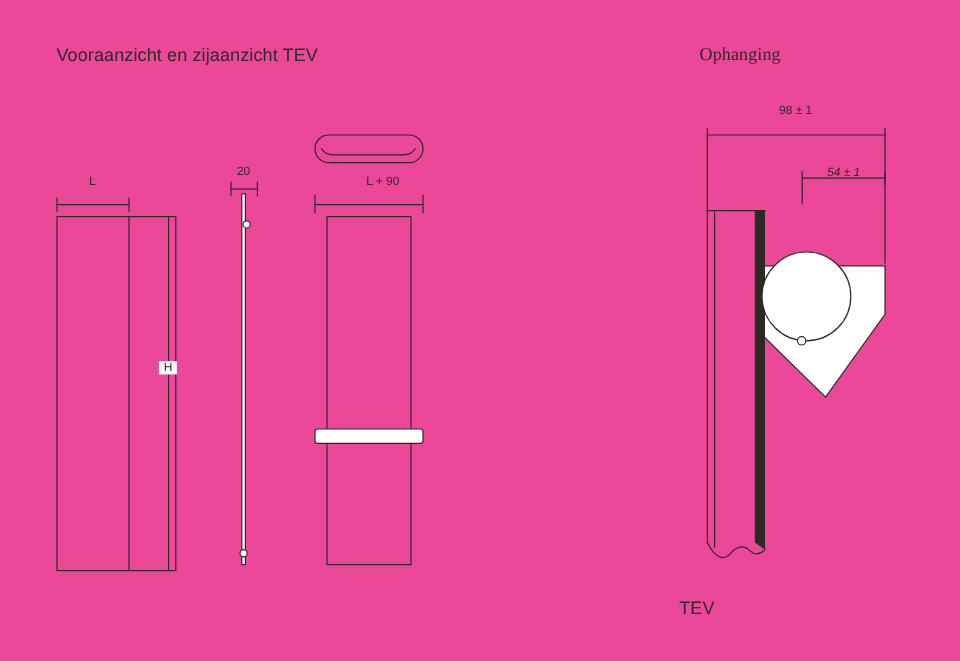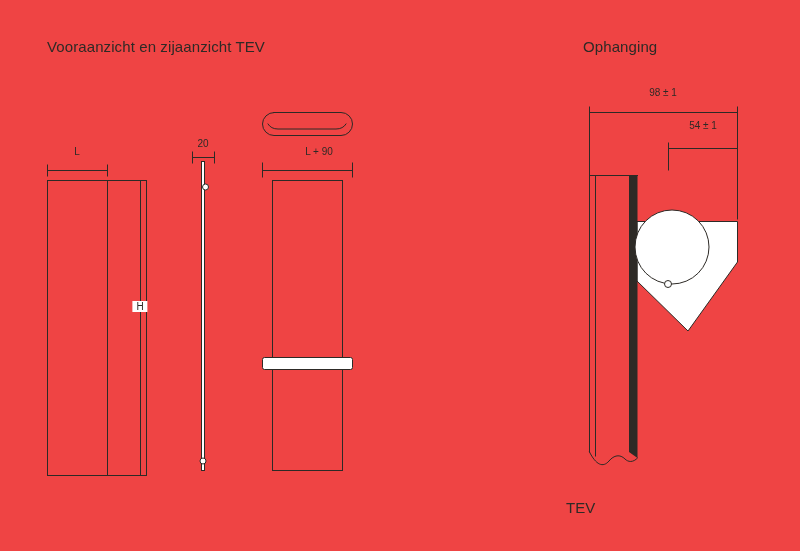--- a/index.html
+++ b/index.html
@@ -1,19 +1,19 @@
 <!DOCTYPE html>
 <html><head>
 <meta charset="utf-8">
 <style>
   html,body{margin:0;padding:0;background:#ffffff;}
   .canvas{
     position:relative;
     width:800px;height:551px;
-    background:#ef4444;
+    background:#ec4899;
     font-family:"Liberation Sans", sans-serif;
     color:#2e2a26;
     overflow:hidden;
   }
   .art{position:absolute;left:0;top:0;}
   .ln{stroke:#2d2a26;stroke-width:1;fill:none;stroke-linecap:square;}
   .wf{stroke:#2d2a26;stroke-width:1;fill:#ffffff;}
   .df{fill:#2d2a26;stroke:none;}
   .title{
     position:absolute;
@@ -87,23 +87,23 @@
       <line class="ln" x1="595.5" y1="175.5" x2="595.5" y2="456"></line>
       <path class="df" d="M629,175.5 L637.5,175.5 L637.5,458 L629,452 Z"></path>
       <path class="ln" d="M589.5,452 C596,465 603,468 609,461 C614,455 620,454 625,459 C628,462 633,463 637.5,458"></path>
 
       <circle class="wf" cx="672" cy="247" r="37"></circle>
       <circle class="wf" cx="668" cy="284" r="3.5"></circle>
     </g>
   </svg>
 
   <div class="title" style="left:47px;top:38px;">Vooraanzicht en zijaanzicht TEV</div>
-  <div class="title" style="left:583px;top:38px;">Ophanging</div>
+  <div class="title" style="left:583px;top:38px;font-family:Liberation Serif, serif;">Ophanging</div>
 
   <div class="lbl ctr" style="left:77px;top:146px;">L</div>
   <div class="lbl ctr onlinebg" style="left:140px;top:301px;">H</div>
   <div class="lbl ctr" style="left:203px;top:138px;">20</div>
   <div class="lbl ctr" style="left:319px;top:146px;">L + 90</div>
   <div class="lbl ctr" style="left:663px;top:87px;">98 ± 1</div>
-  <div class="lbl ctr" style="left:703px;top:120px;">54 ± 1</div>
+  <div class="lbl ctr" style="left:703px;top:139px;font-style:italic;">54 ± 1</div>
 
   <div class="title" style="left:566px;top:499px;">TEV</div>
 </div>
 
 </body></html>

